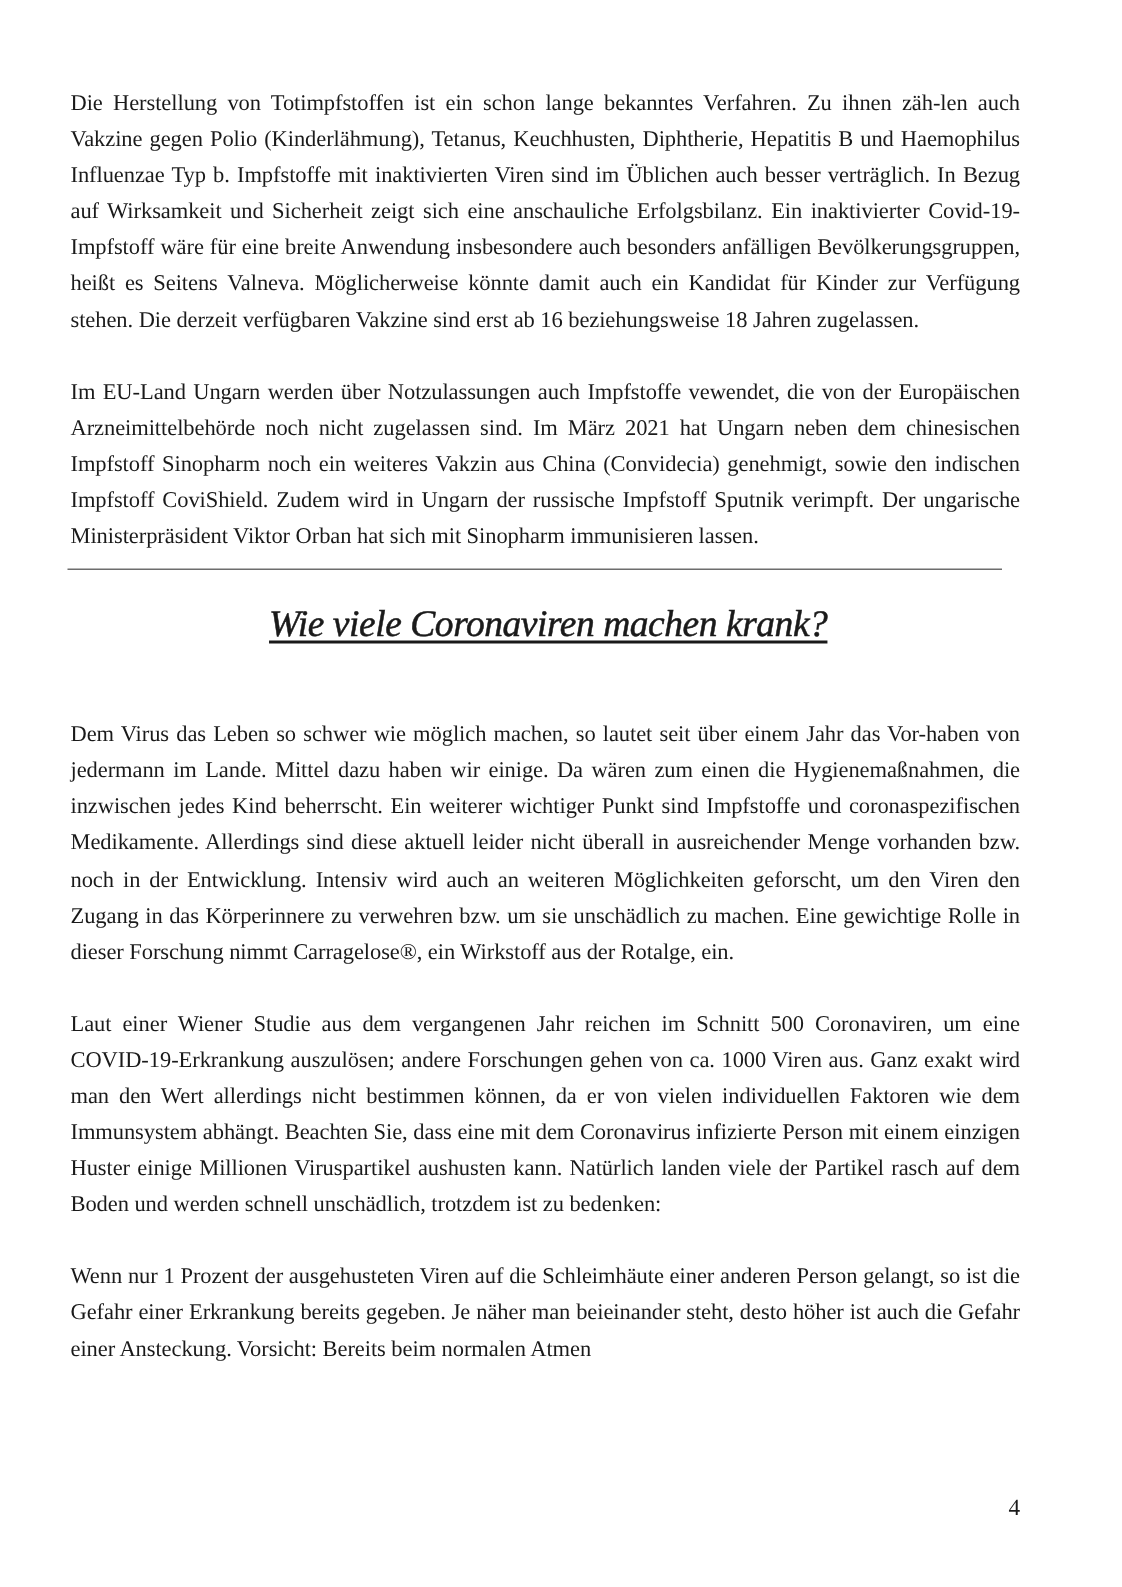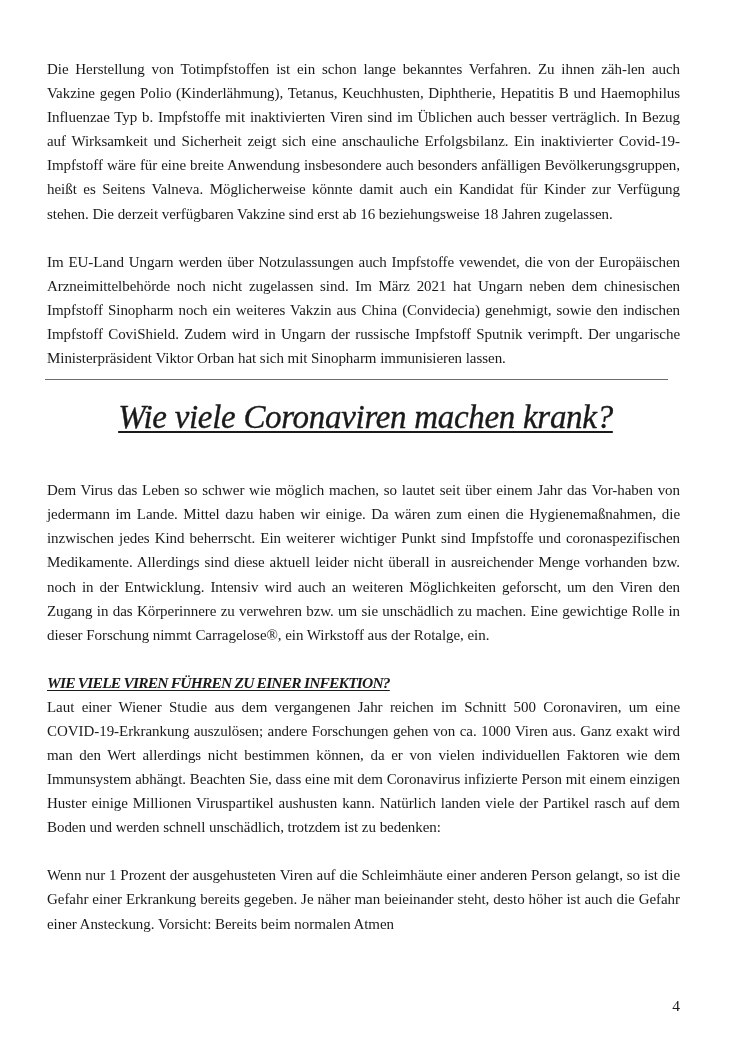--- a/index.html
+++ b/index.html
@@ -36,21 +36,21 @@
       width: 623px;
       margin-left: -2px;
       margin-top: 9px;
     }
     h2.title {
       margin: 0;
       text-align: center;
       font-family: "Liberation Serif", "DejaVu Serif", serif;
       font-style: italic;
       font-weight: normal;
-      font-size: 33px;
+      font-size: 25px;
       line-height: 30px;
       text-decoration: underline;
       text-decoration-thickness: 1.5px;
       text-underline-offset: 3px;
       color: #1a1a1a;
       padding-left: 4px;
       letter-spacing: -0.3px;
       -webkit-text-stroke: 0.35px #1a1a1a;
     }
     h3.subhead {
@@ -85,20 +85,19 @@
   <div class="rule"></div>
 
   <div style="height:22px"></div>
   <h2 class="title">Wie viele Coronaviren machen krank?</h2>
   <div style="height:22px"></div>
 
   <div class="gap"></div>
   <p class="para">Dem Virus das Leben so schwer wie möglich machen, so lautet seit über einem Jahr das Vor-haben von jedermann im Lande. Mittel dazu haben wir einige. Da wären zum einen die Hygienemaßnahmen, die inzwischen jedes Kind beherrscht. Ein weiterer wichtiger Punkt sind  Impfstoffe und coronaspezifischen Medikamente. Allerdings sind diese aktuell leider nicht überall in ausreichender Menge vorhanden bzw. noch in der Entwicklung. Intensiv wird auch an weiteren Möglichkeiten geforscht, um den Viren den Zugang in das Körperinnere zu verwehren bzw. um sie unschädlich zu machen. Eine gewichtige Rolle in dieser Forschung nimmt Carragelose®, ein Wirkstoff aus der Rotalge, ein.</p>
   <div class="gap"></div>
 
-  <h3 class="subhead">WIE VIELE VIREN FÜHREN ZU EINER INFEKTION?</h3>
   <p class="para">Laut einer Wiener Studie aus dem vergangenen Jahr reichen im Schnitt 500 Coronaviren, um eine COVID-19-Erkrankung auszulösen; andere Forschungen gehen von ca. 1000 Viren aus. Ganz exakt wird man den Wert allerdings nicht bestimmen können, da er von vielen individuellen Faktoren wie dem Immunsystem abhängt. Beachten Sie, dass eine mit dem Coronavirus infizierte Person mit einem einzigen Huster einige Millionen Viruspartikel aushusten kann. Natürlich landen viele der Partikel rasch auf dem Boden und werden schnell unschädlich, trotzdem ist zu bedenken:</p>
   <div class="gap"></div>
   <p class="para">Wenn nur 1 Prozent der ausgehusteten Viren auf die Schleimhäute einer anderen Person gelangt, so ist die Gefahr einer Erkrankung bereits gegeben. Je näher man beieinander steht, desto höher ist auch die Gefahr einer Ansteckung. Vorsicht: Bereits beim normalen Atmen</p>
 
 </div>
 
 <div class="pagenum">4</div>
 
 </body></html>

